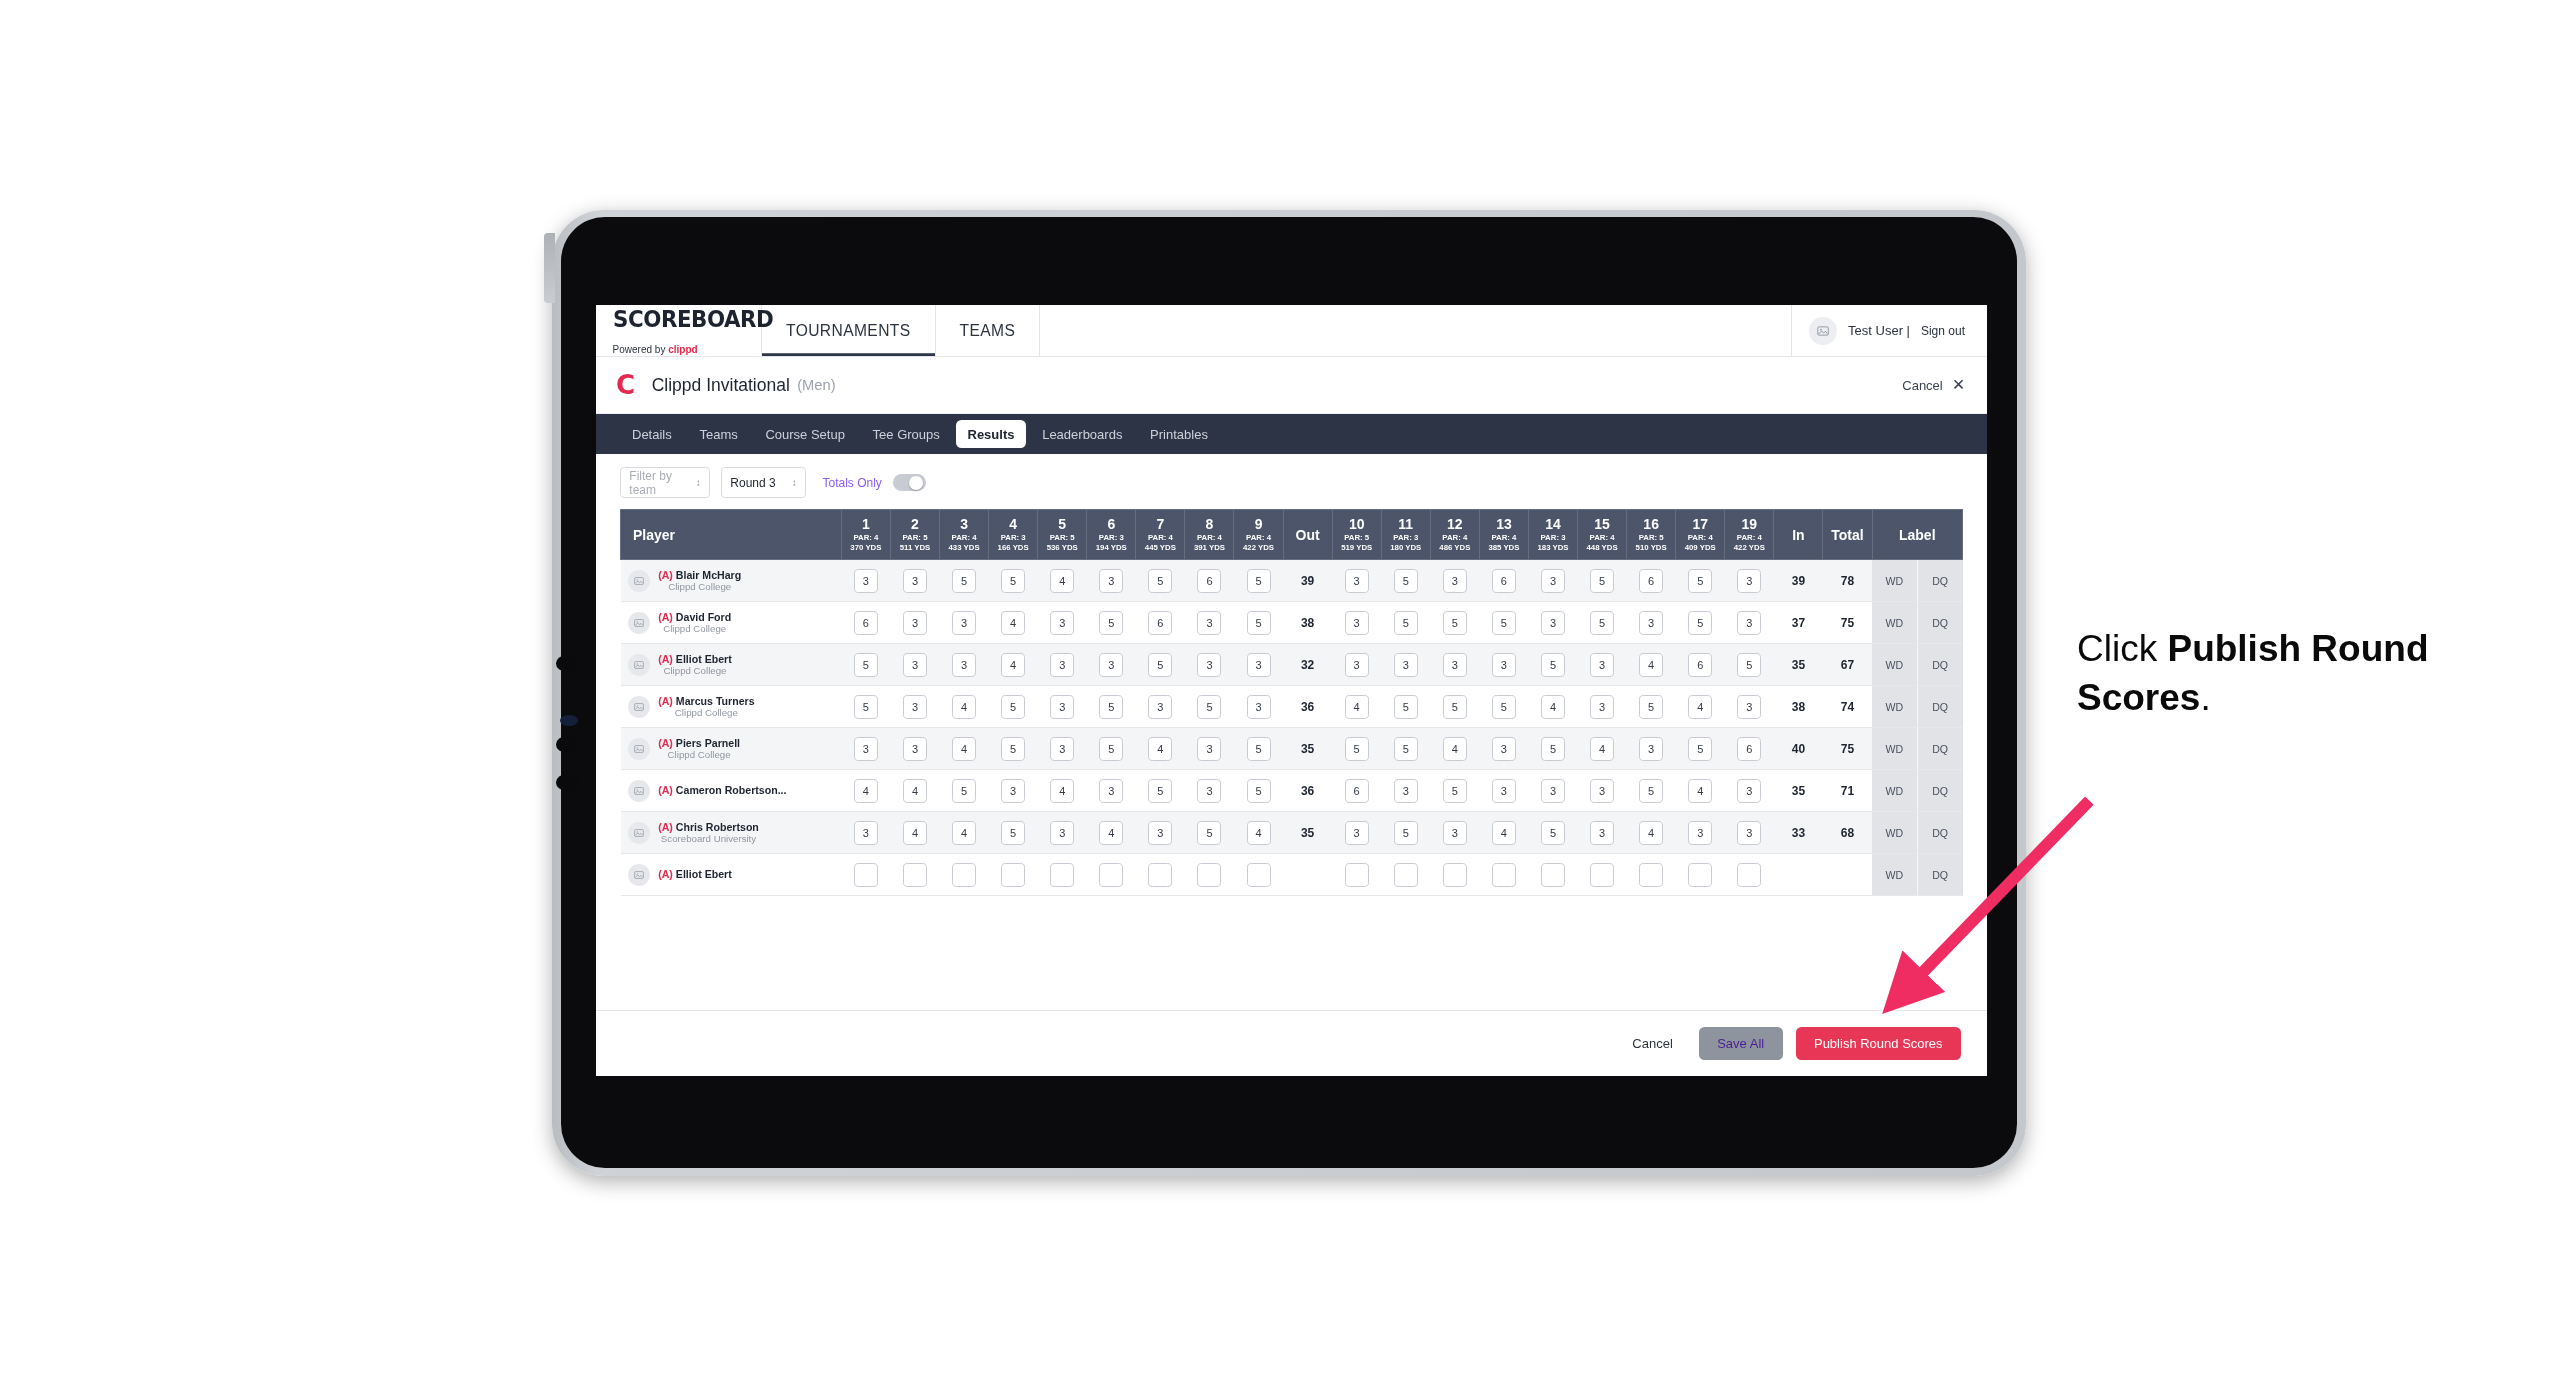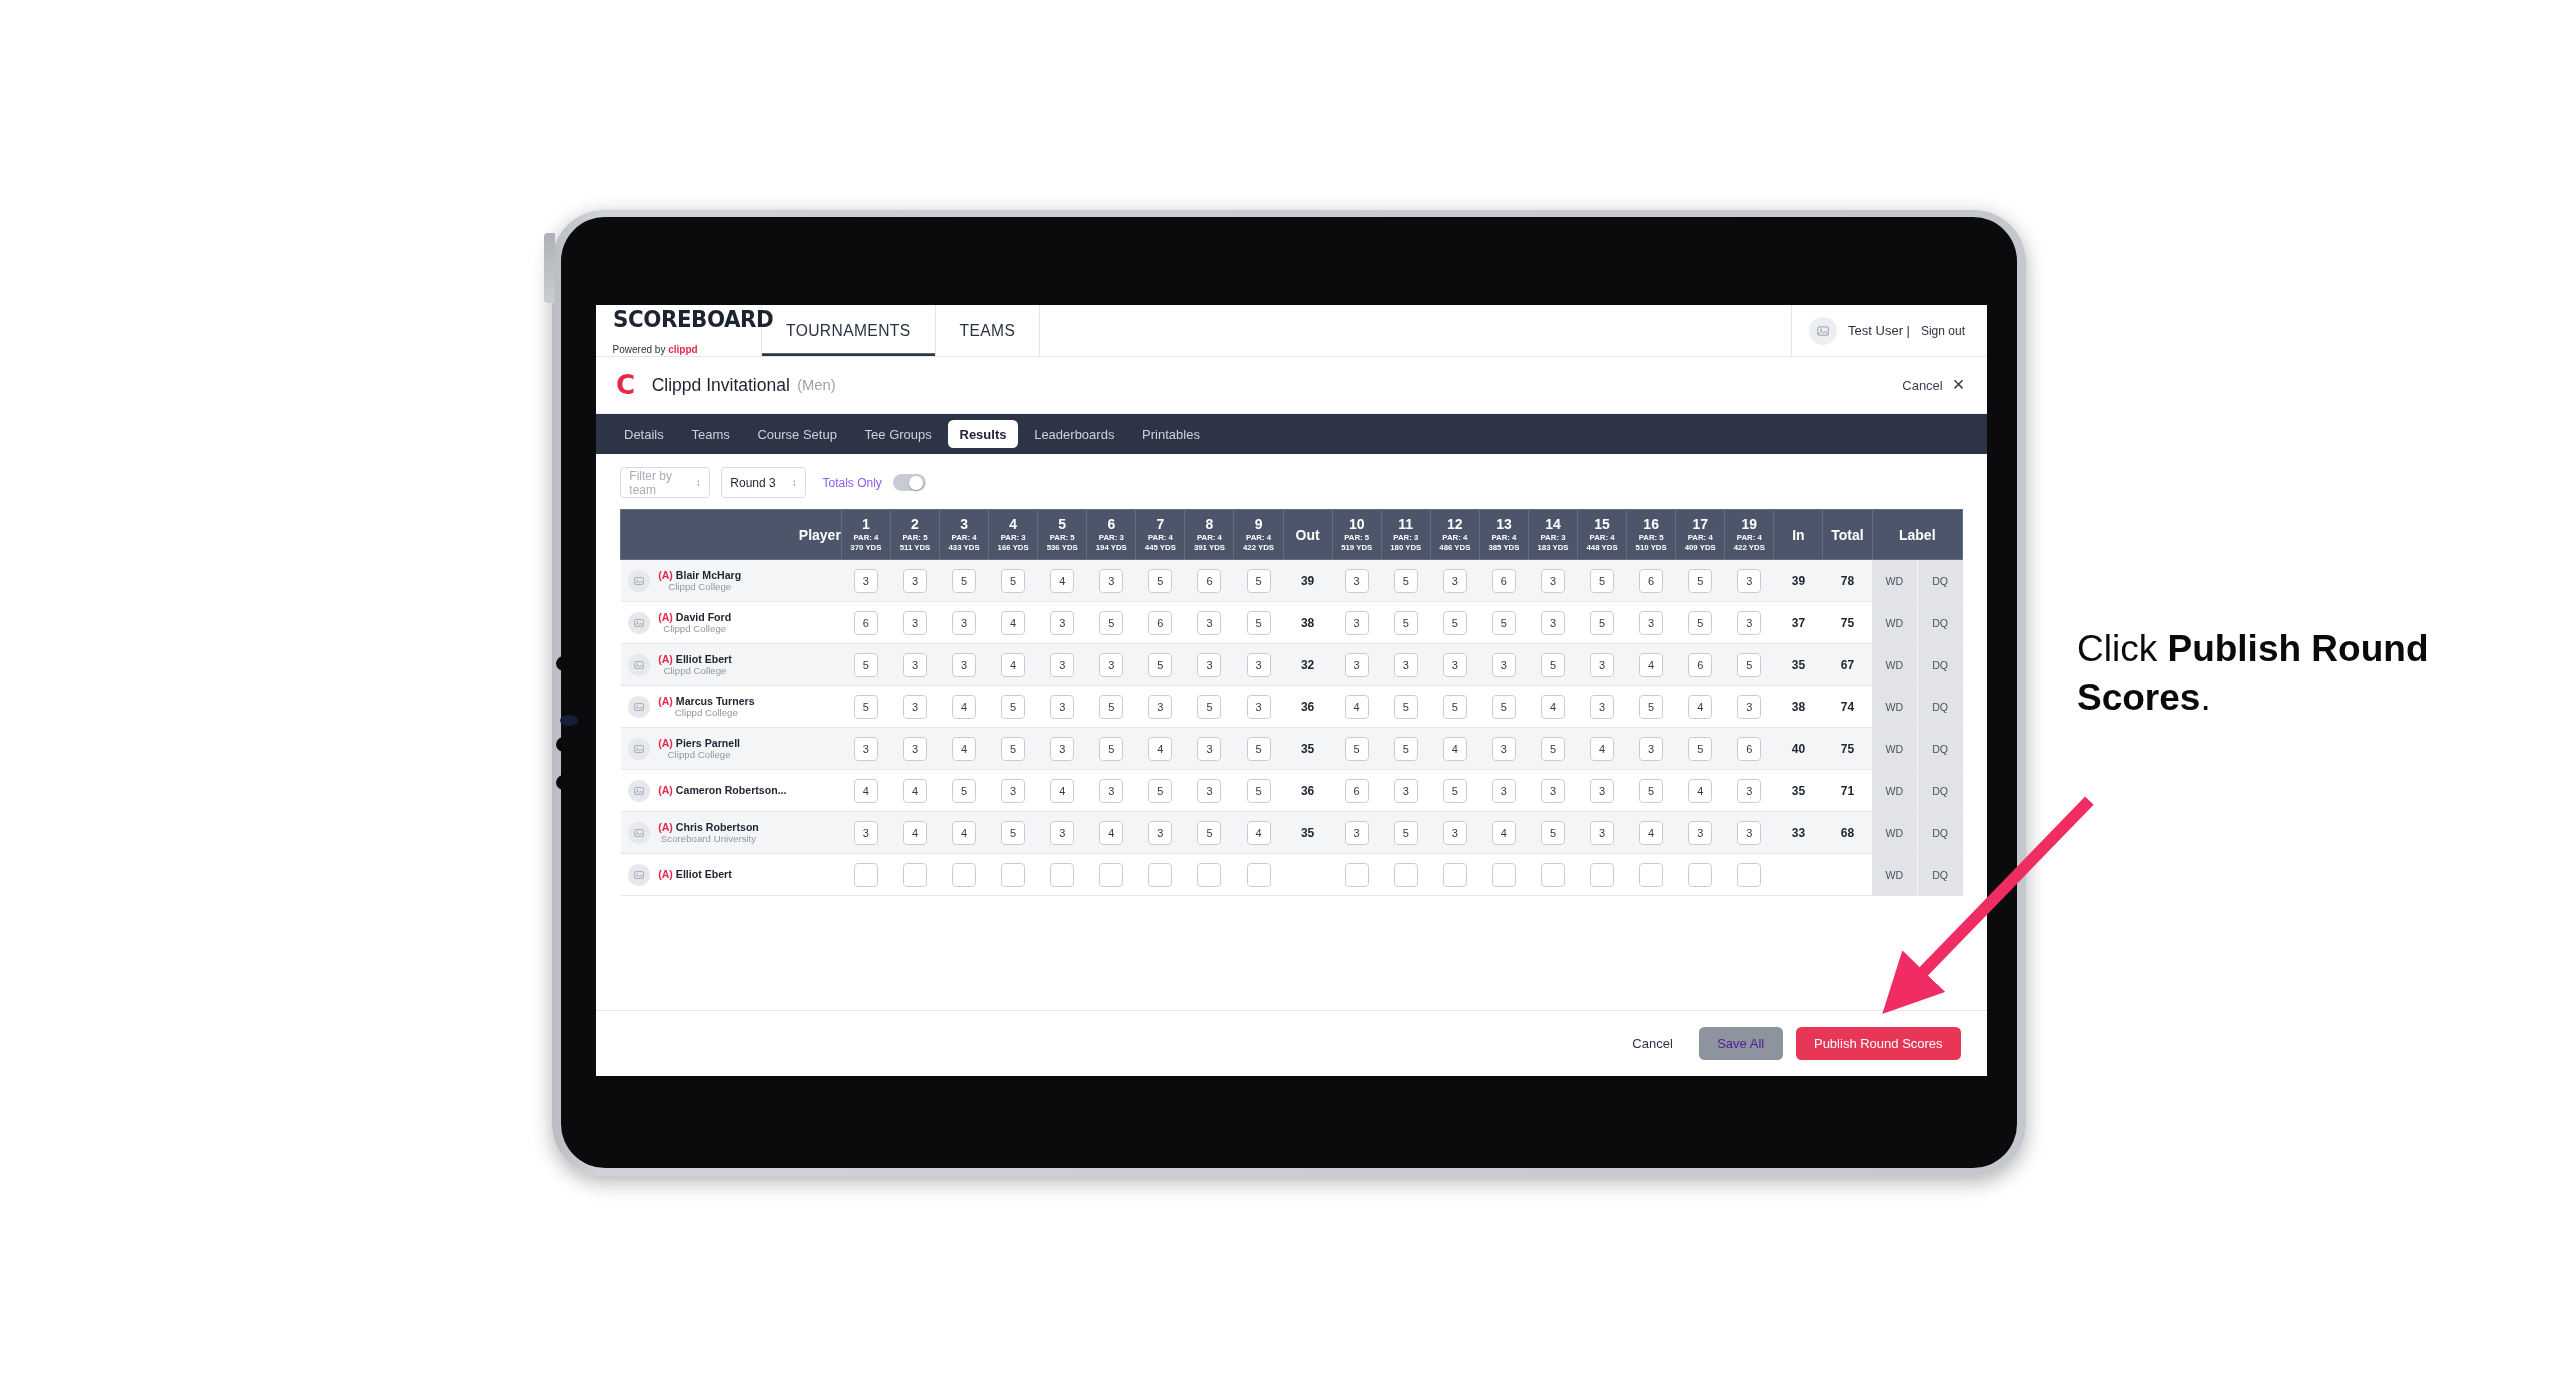--- a/index.html
+++ b/index.html
@@ -121,21 +121,21 @@
   #tournament-gender { font-size: 14.7px; color: #9ba2ad; margin-left: 7.4px; }
   #header-spacer { flex: 1; }
   #cancel-top { font-size: 13px; color: #3a4150; cursor: pointer; }
   #cancel-x { font-size: 15.6px; color: #3a4150; margin-left: 9.2px; cursor: pointer; }
 
   
   #section-tabs {
     height: 40px; flex: none;
     background: #2c3446;
     display: flex; align-items: center;
-    padding: 0 16px;
+    padding: 0 24px;
     gap: 3.7px;
   }
   .section-tab {
     font-size: 13px; color: #cdd2da;
     padding: 6.4px 12px; border-radius: 5.5px; cursor: pointer;
   }
   .section-tab.active {
     background: #ffffff; color: #1d2430; font-weight: bold;
   }
 
@@ -186,21 +186,21 @@
     table-layout: fixed;
   }
   #scorecard thead th {
     background: #4c5569; color: #fff;
     border: 0.9px solid #656e80;
     vertical-align: middle;
     padding: 0;
     height: 50px;
   }
   th.col-player {
-    width: 171px; text-align: right;
+    width: 171px; text-align: left;
     padding-left: 12px !important;
     font-size: 14px; font-weight: bold;
   }
   th.col-hole { width: 38px; }
   th.col-sub  { width: 38px; font-size: 14px; font-weight: bold; }
   th.col-label{ width: 70px; font-size: 14px; font-weight: bold; }
   .hole-num { font-size: 14px; font-weight: bold; line-height: 14px; }
   .hole-par { font-size: 7.8px; margin-top: 2.8px; line-height: 8.3px; }
   .hole-yds { font-size: 7.8px; margin-top: 1.8px; line-height: 8.3px; }
 

